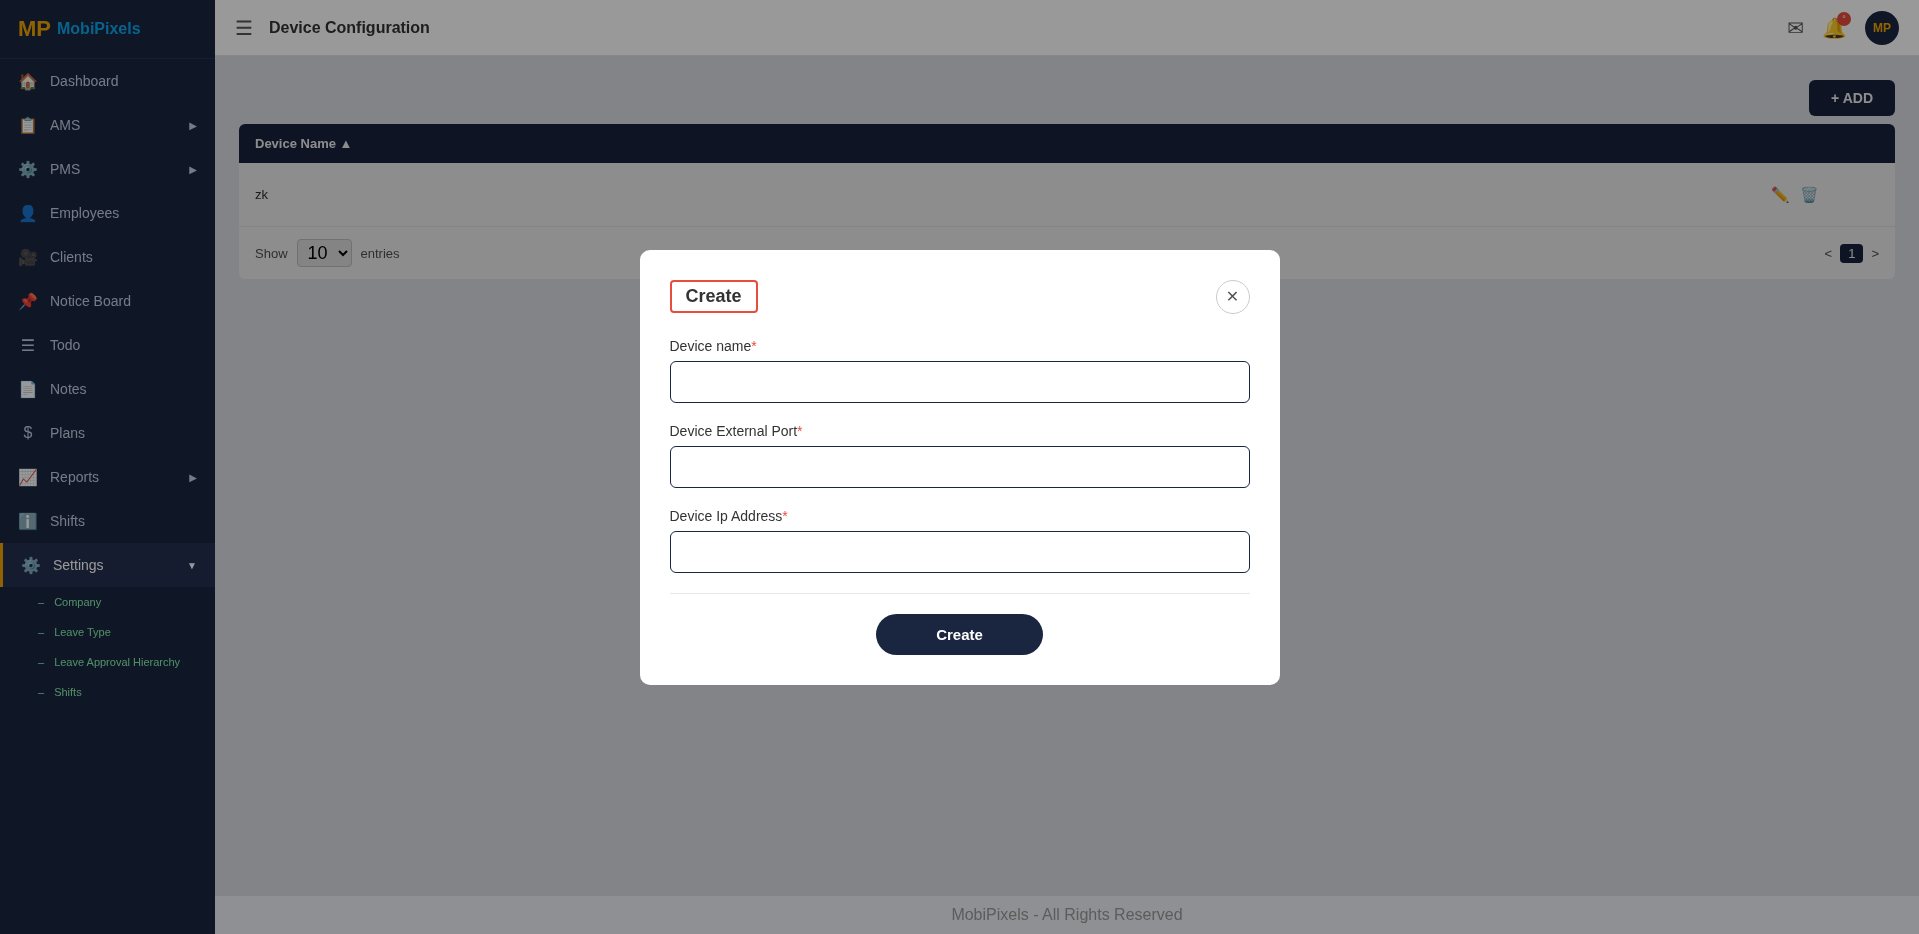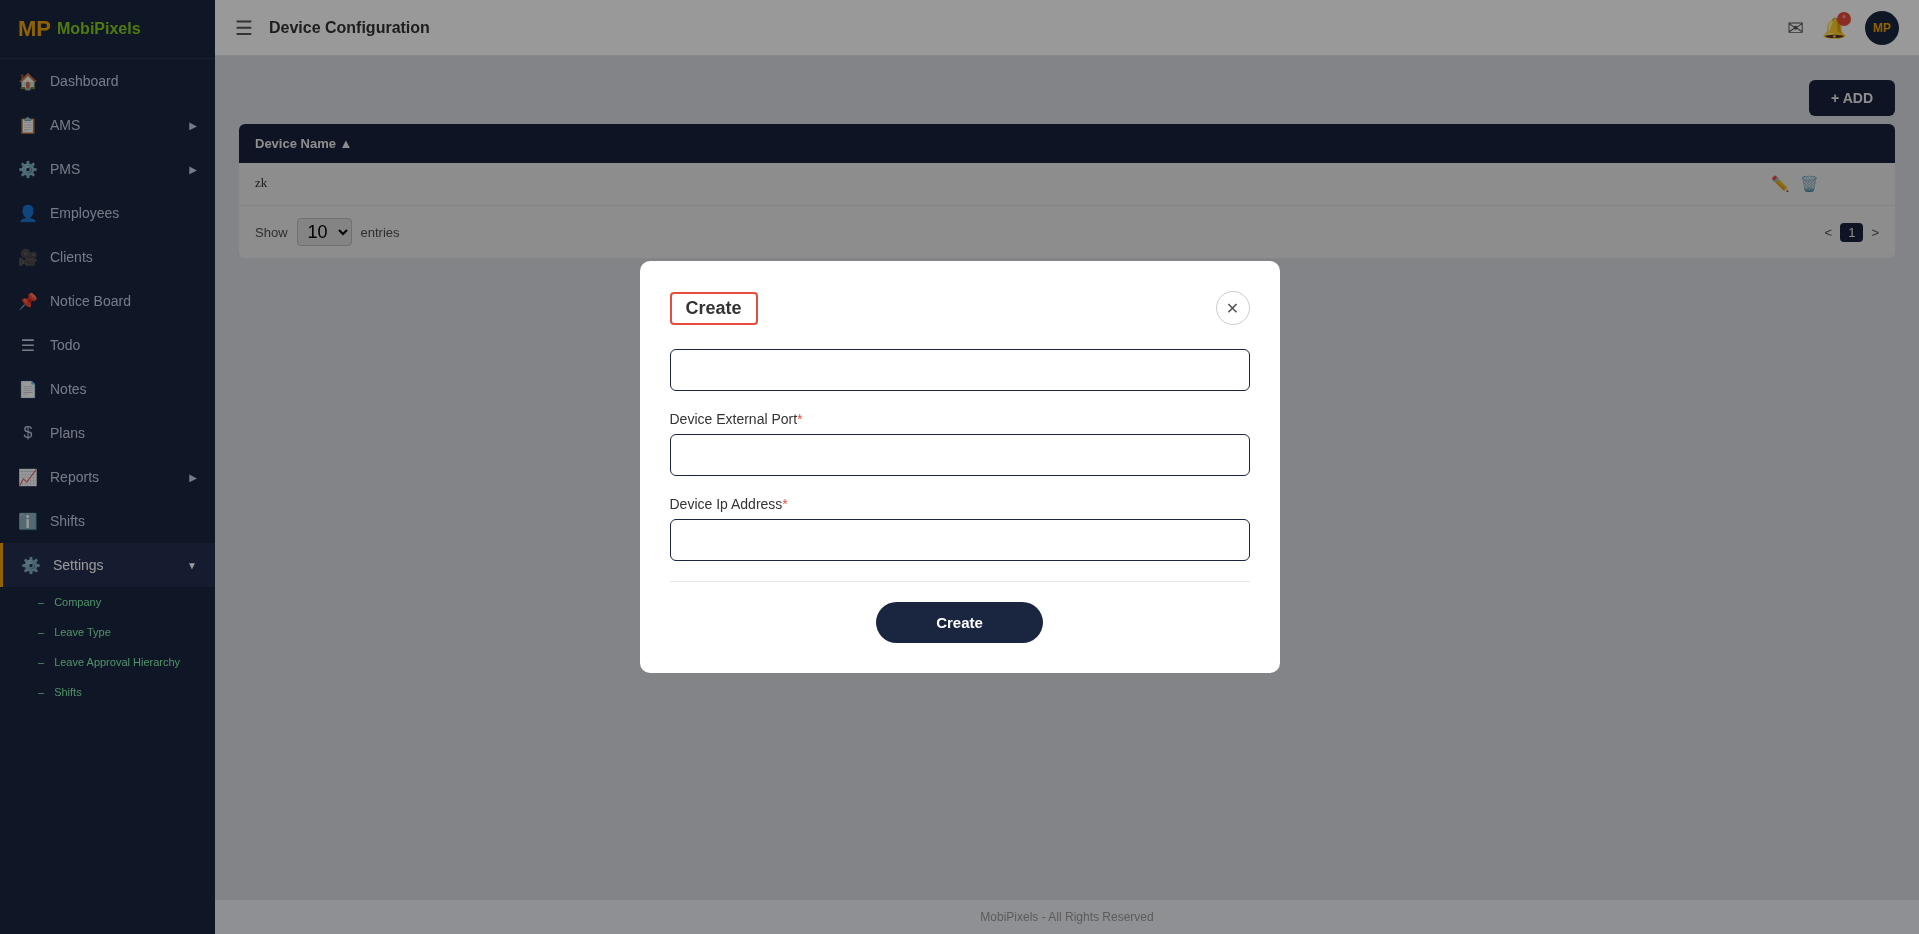--- a/index.html
+++ b/index.html
@@ -25,21 +25,21 @@
     }
     .logo-mp {
       font-size: 22px;
       font-weight: 800;
       color: #f0a500;
       margin-right: 6px;
     }
     .logo-text {
       font-size: 16px;
       font-weight: 700;
-      color: #84cc16;
+      color: #0ea5e9;
     }
     .nav-item {
       display: flex;
       align-items: center;
       padding: 12px 18px;
       cursor: pointer;
       font-size: 14px;
       color: #c5cde0;
       position: relative;
       transition: background 0.2s;
@@ -171,35 +171,35 @@
     .table-header-row {
       background: #1a2540;
       color: #fff;
       display: flex;
       font-size: 13px;
       font-weight: 600;
     }
     .th { padding: 12px 16px; flex: 1; }
     .th-action { padding: 12px 16px; width: 200px; text-align: center; }
     .table-row { display: flex; border-bottom: 1px solid #f0f0f0; font-size: 13px; color: #333; }
-    .td { padding: 12px 16px; flex: 1; font-family: Liberation Serif, serif; }
+    .td { padding: 24px 16px; flex: 1; }
     .td-action { padding: 12px 16px; width: 200px; display: flex; align-items: center; justify-content: center; gap: 10px; }
     .action-edit { color: #555; cursor: pointer; font-size: 15px; }
     .action-delete { color: #e74c3c; cursor: pointer; font-size: 15px; }
     .table-footer { padding: 12px 16px; font-size: 13px; color: #555; display: flex; align-items: center; justify-content: space-between; }
     .show-entries { display: flex; align-items: center; gap: 9px; }
     .show-entries select { border: 1px solid #ccc; border-radius: 4px; padding: 2px 6px; font-size: 18px; }
     .pagination { display: flex; align-items: center; gap: 8px; font-size: 13px; }
     .page-btn { cursor: pointer; color: #555; }
     .page-num { background: #1a2540; color: #fff; border-radius: 4px; padding: 2px 8px; }
 
     
     .footer {
       text-align: center;
-      font-size: 12px;
+      font-size: 16px;
       color: #999;
       padding: 10px;
       background: #eef0f5;
     }
 
     
     .overlay {
       position: fixed;
       inset: 0;
       background: rgba(0,0,0,0.4);
@@ -408,20 +408,23 @@
   <div class="overlay">
     <div class="modal">
       <div class="modal-header">
         <span class="modal-title">Create</span>
         <button class="modal-close">
           <span>✕</span>
         </button>
       </div>
 
       <div class="form-group">
+        <label class="form-label">
+          <span>Device name</span><span class="required">*</span>
+        </label>
         <input class="form-input" type="text" style="">
       </div>
 
       <div class="form-group">
         <label class="form-label">
           <span>Device External Port</span><span class="required">*</span>
         </label>
         <input class="form-input" type="text" style="">
       </div>
 

